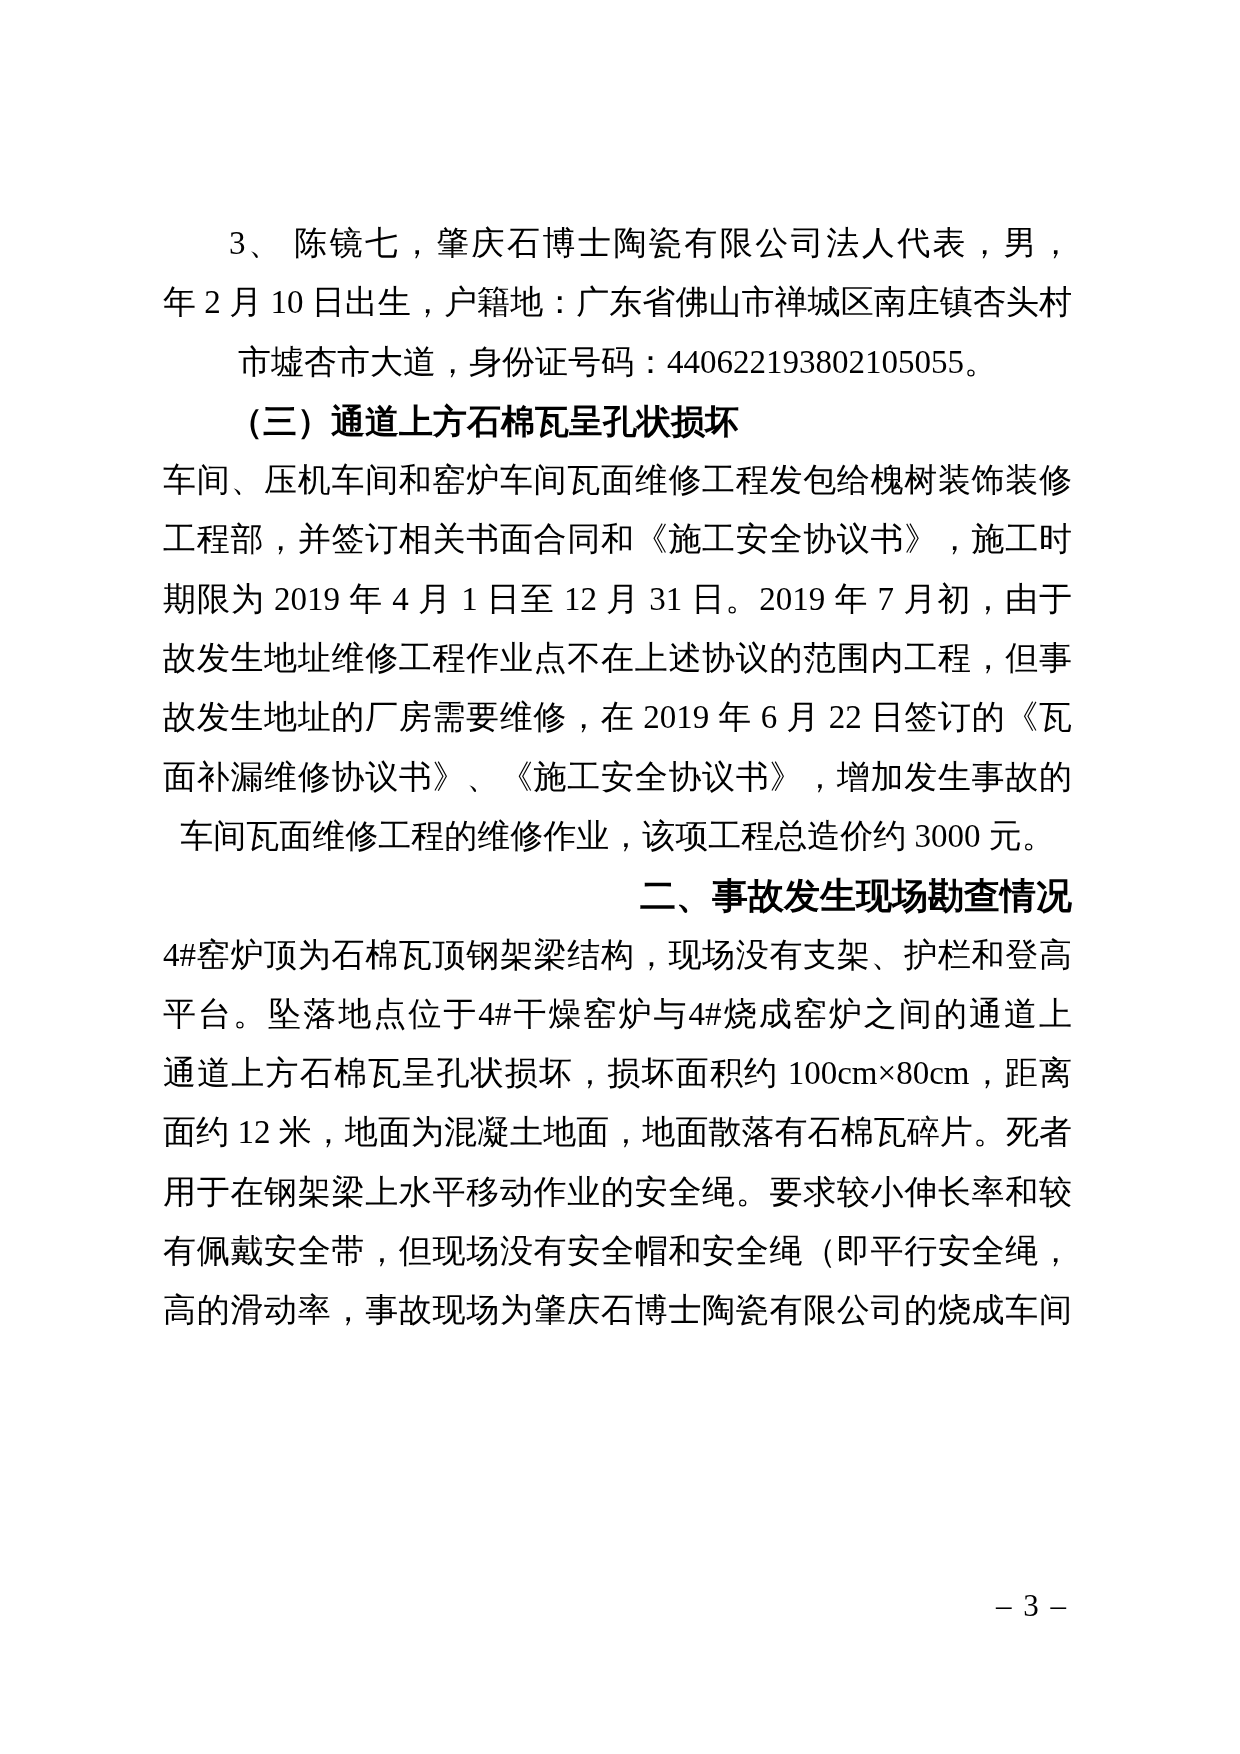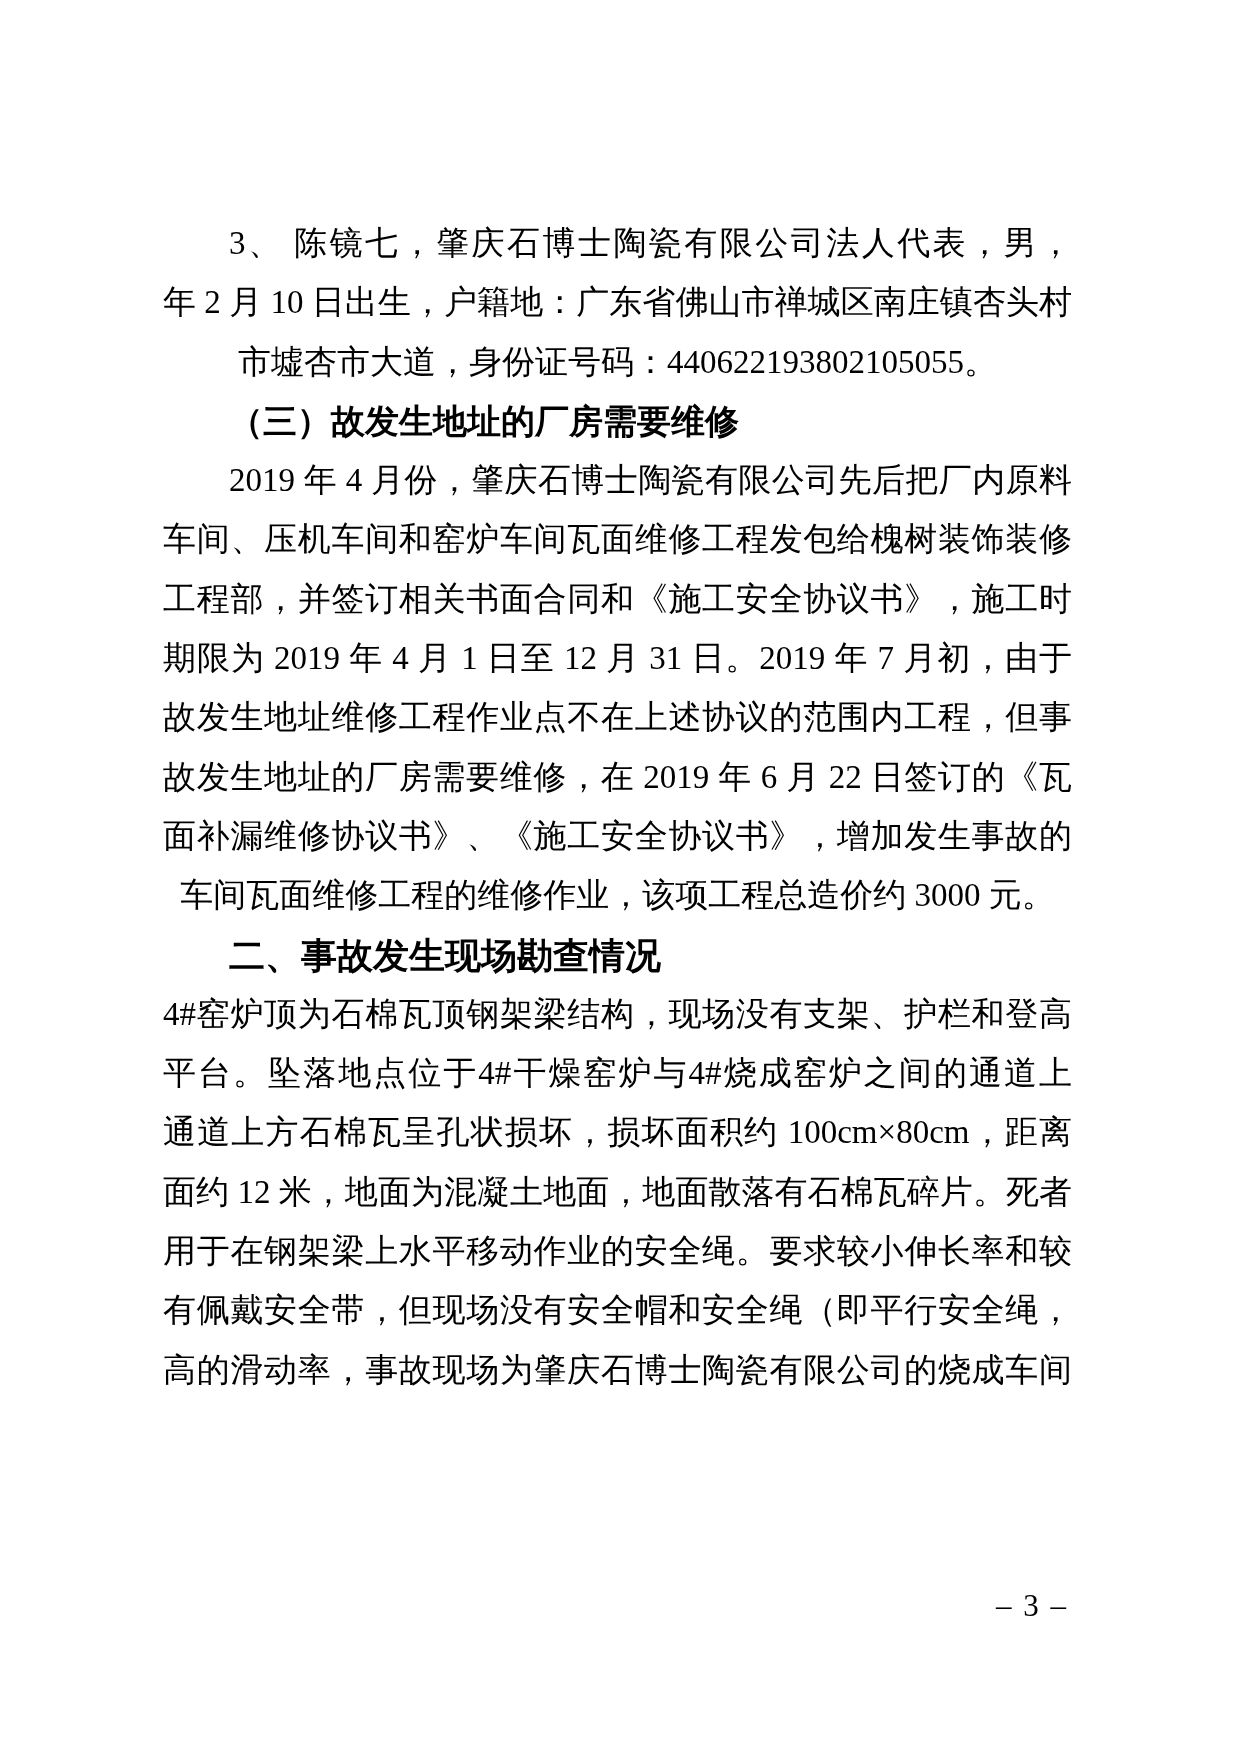--- a/index.html
+++ b/index.html
@@ -41,20 +41,21 @@
     padding-left: 66px;
     font-family: "Liberation Serif", "DejaVu Serif", serif;
   }
   .heading-section {
     font-size: 36px;
     font-weight: bold;
     line-height: 59.3px;
     height: 59.3px;
     padding-left: 66px;
     font-family: "Liberation Sans", "DejaVu Sans", sans-serif;
+    text-align: right;
   }
   .page-footer {
     position: absolute;
     top: 1589px;
     right: 172px;
     font-size: 31px;
     line-height: 33px;
     font-family: "Liberation Serif", "DejaVu Serif", serif;
     letter-spacing: 2px;
   }
@@ -64,24 +65,23 @@
 
 <div class="page">
   <main class="doc-body">
 
     <div class="para">
       <div class="line indent">3、 陈镜七，肇庆石博士陶瓷有限公司法人代表，男，1938</div>
       <div class="line">年 2 月 10 日出生，户籍地：广东省佛山市禅城区南庄镇杏头村</div>
       <div class="line last">市墟杏市大道，身份证号码：440622193802105055。</div>
     </div>
 
-    <div class="heading-sub">（三）故发生地址的厂房需要维修</div>
+    <div class="heading-sub">（三）通道上方石棉瓦呈孔状损坏</div>
 
     <div class="para">
-      <div class="line indent">2019 年 4 月份，肇庆石博士陶瓷有限公司先后把厂内原料</div>
       <div class="line">车间、压机车间和窑炉车间瓦面维修工程发包给槐树装饰装修</div>
       <div class="line">工程部，并签订相关书面合同和《施工安全协议书》，施工时间</div>
       <div class="line">期限为 2019 年 4 月 1 日至 12 月 31 日。2019 年 7 月初，由于事</div>
       <div class="line">故发生地址维修工程作业点不在上述协议的范围内工程，但事</div>
       <div class="line">故发生地址的厂房需要维修，在 2019 年 6 月 22 日签订的《瓦</div>
       <div class="line">面补漏维修协议书》、《施工安全协议书》，增加发生事故的烧成</div>
       <div class="line last">车间瓦面维修工程的维修作业，该项工程总造价约 3000 元。</div>
     </div>
 
     <div class="heading-section">二、事故发生现场勘查情况</div>

